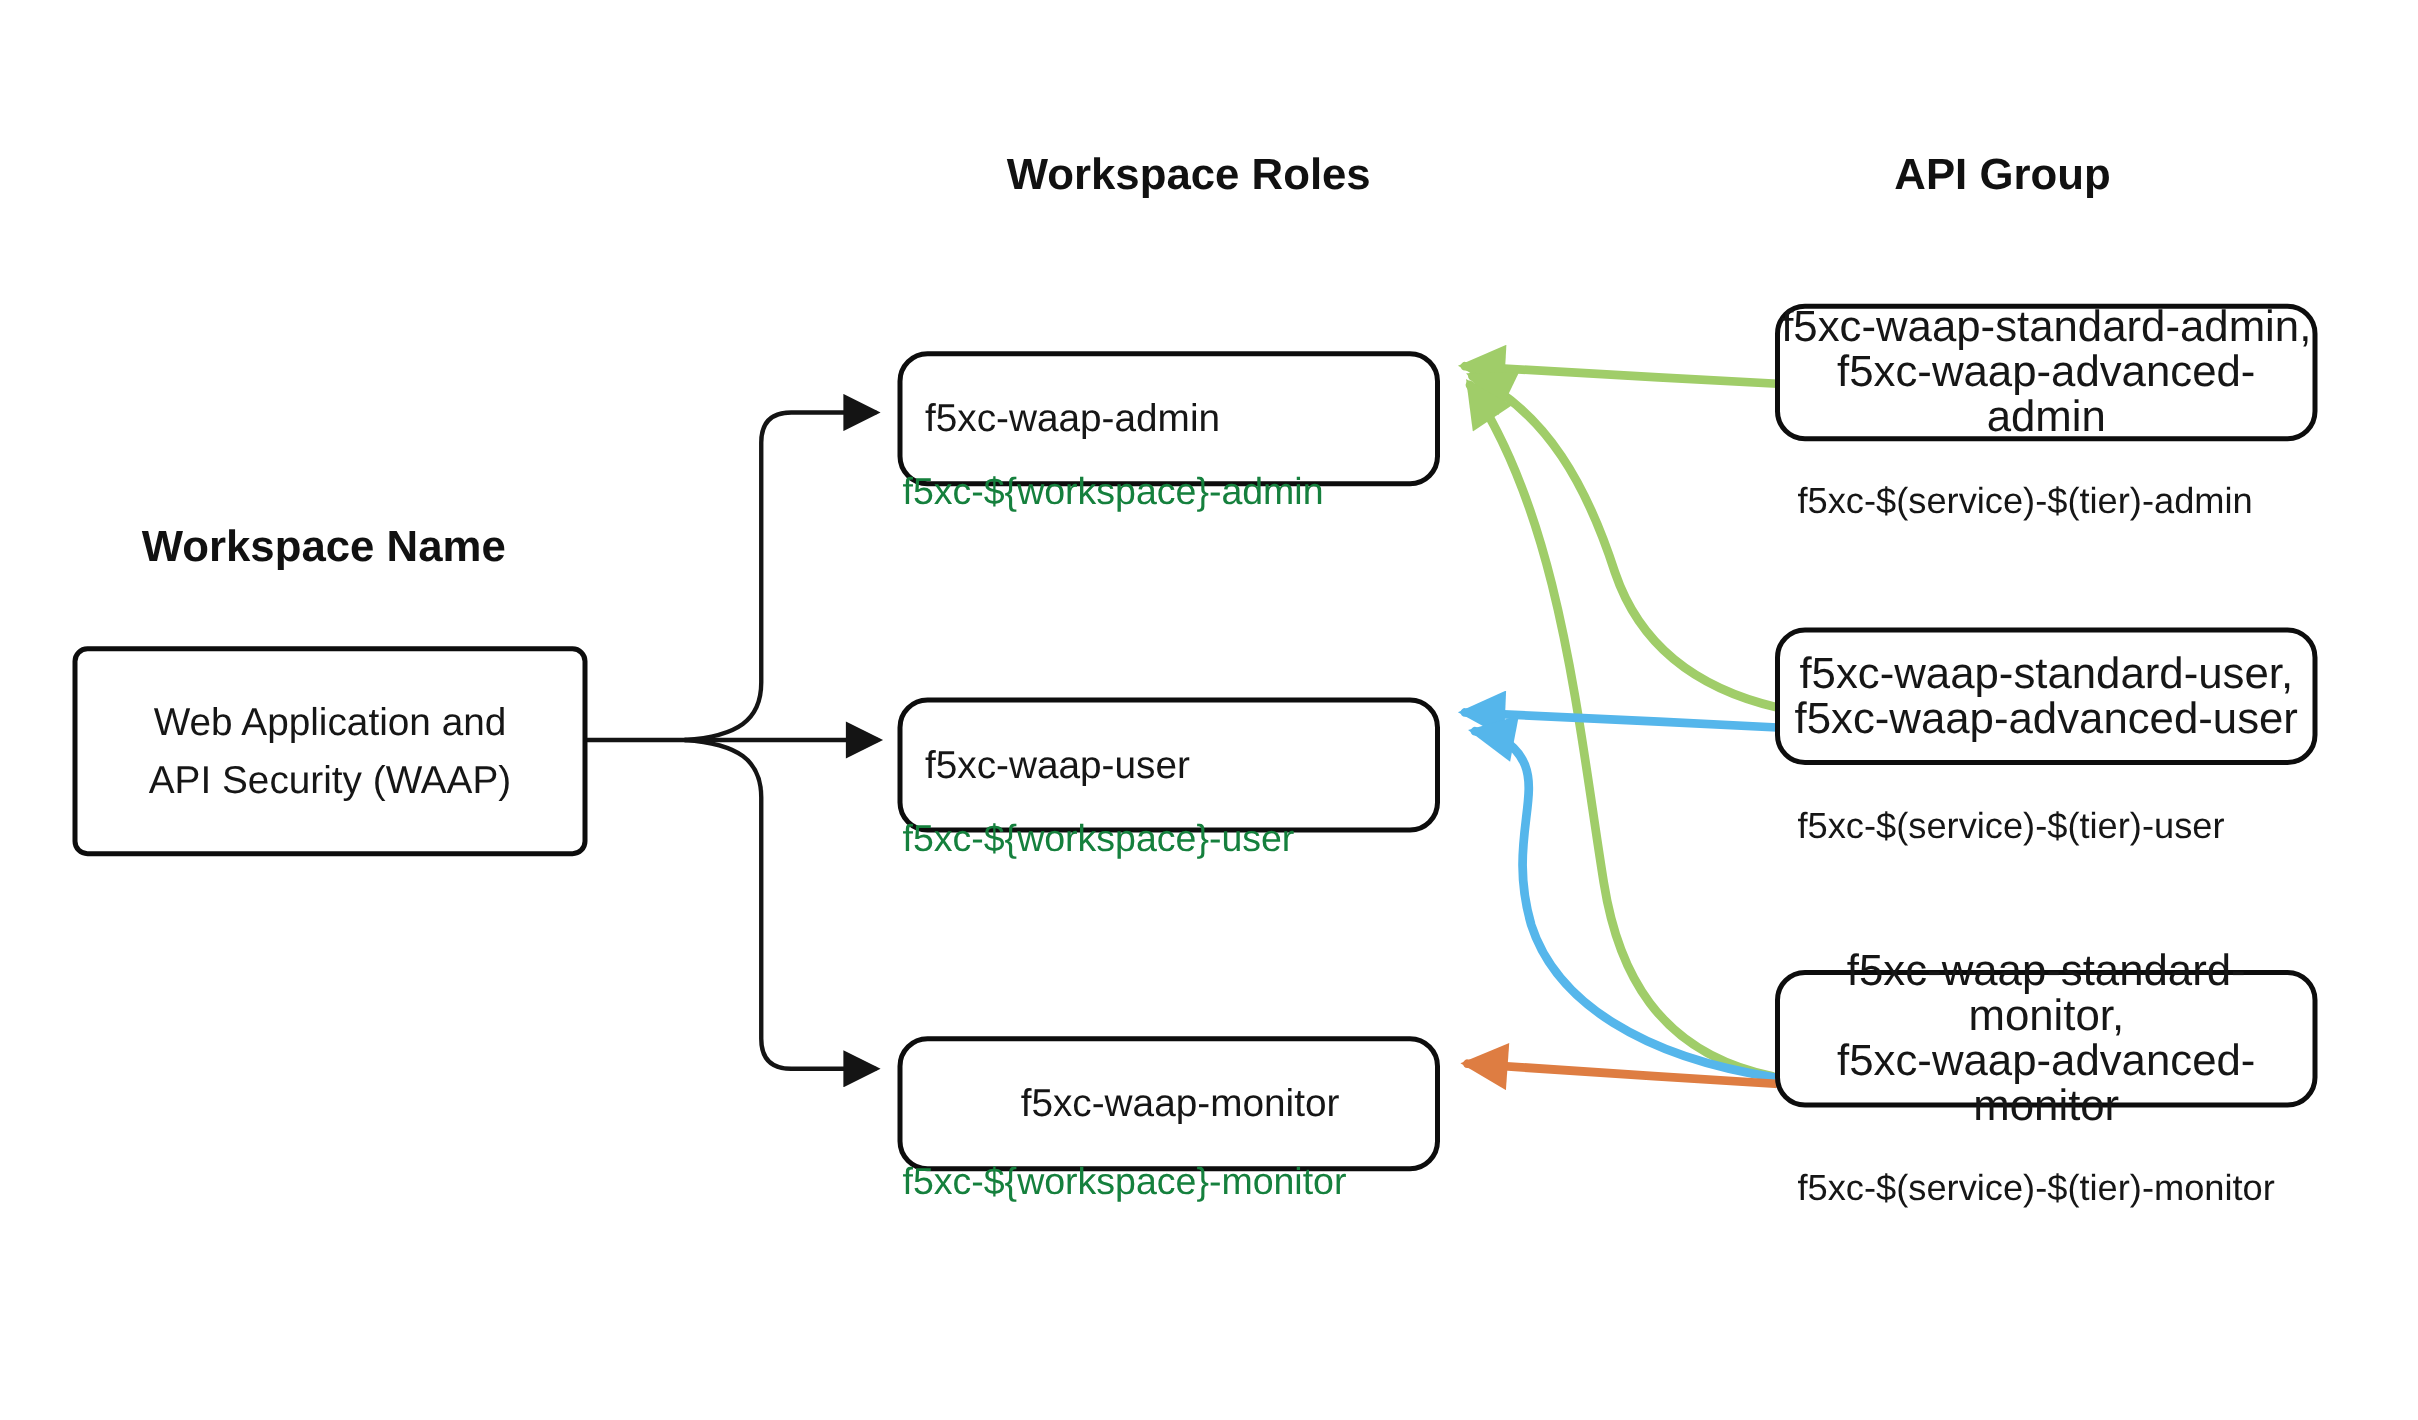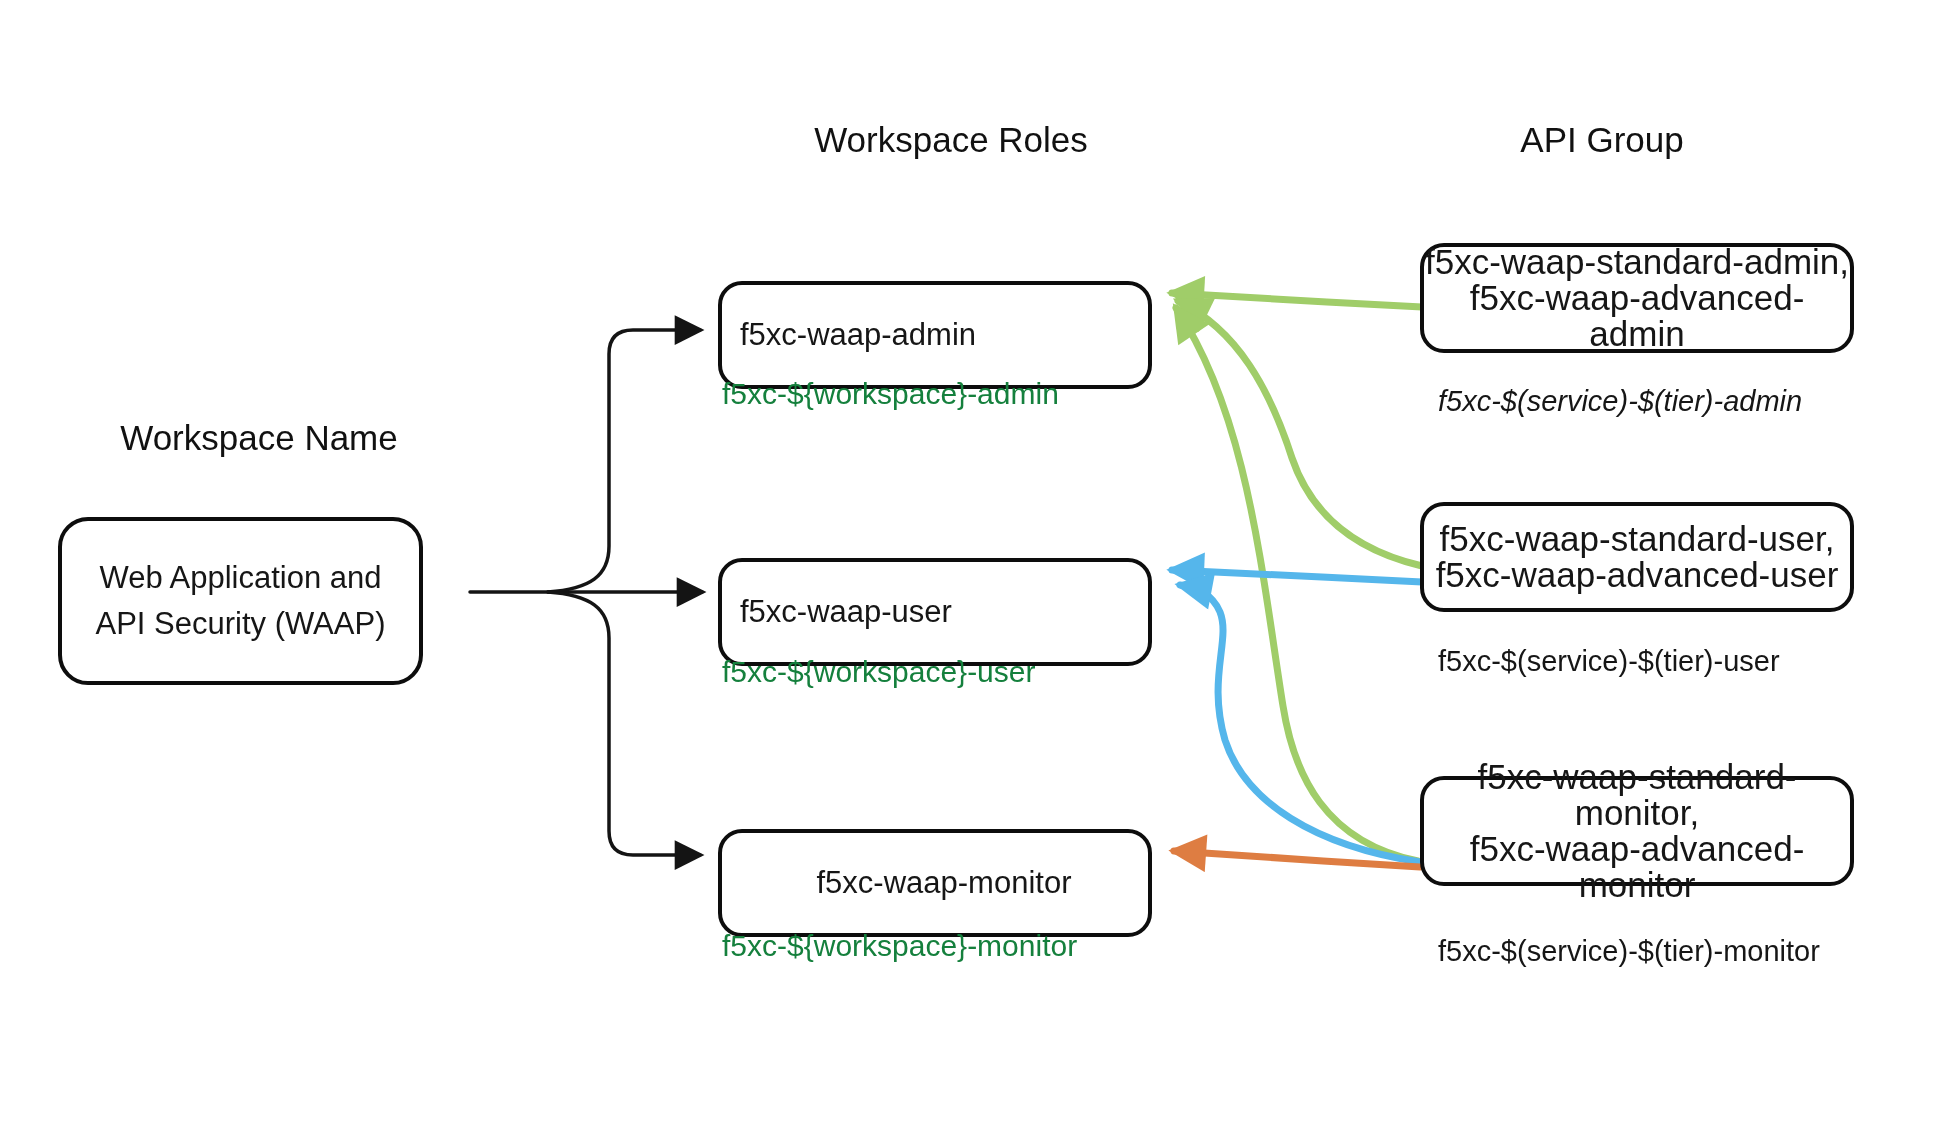--- a/index.html
+++ b/index.html
@@ -2,29 +2,29 @@
 <html><head>
 <meta charset="utf-8">
 <style>
   html,body{margin:0;padding:0;background:#ffffff;}
   .canvas{
     position:relative;width:1934px;height:1136px;background:#ffffff;
     font-family:"Liberation Sans",sans-serif;color:#161616;overflow:hidden;
   }
   .connectors{position:absolute;left:0;top:0;width:1934px;height:1136px;}
   .hdr{
-    position:absolute;font-size:35px;font-weight:400;color:#111111;
+    position:absolute;font-size:35px;font-weight:700;color:#111111;
     text-align:center;white-space:nowrap;
   }
   .node{
     position:absolute;background:#ffffff;border:4px solid #0d0d0d;
     box-sizing:border-box;display:flex;flex-direction:column;justify-content:center;
   }
   .node-left{
-    left:58px;top:517px;width:365px;height:168px;border-radius:30px;
+    left:58px;top:517px;width:412px;height:168px;border-radius:12px;
     font-size:31px;line-height:46px;text-align:center;
   }
   .node-role{
     left:718px;width:434px;height:108px;border-radius:24px;
     font-size:31px;padding-left:18px;justify-content:center;margin-top:36px;
   }
   .node-api{
     left:1420px;width:434px;height:110px;border-radius:24px;
     font-size:35px;line-height:36px;text-align:center;
   }
@@ -89,21 +89,21 @@
 
   <div class="node node-role" style="top:793px;align-items:center;">
     <span>f5xc-waap-monitor</span>
   </div>
   <div class="cap cap-role" style="top:929px;">f5xc-${workspace}-monitor</div>
 
   <div class="node node-api" style="top:243px;">
     <span class="line">f5xc-waap-standard-admin,</span>
     <span class="line">f5xc-waap-advanced-admin</span>
   </div>
-  <div class="cap cap-api" style="top:385px;font-style:italic;">f5xc-$(service)-$(tier)-admin</div>
+  <div class="cap cap-api" style="top:385px;">f5xc-$(service)-$(tier)-admin</div>
 
   <div class="node node-api" style="top:502px;">
     <span class="line">f5xc-waap-standard-user,</span>
     <span class="line">f5xc-waap-advanced-user</span>
   </div>
   <div class="cap cap-api" style="top:645px;">f5xc-$(service)-$(tier)-user</div>
 
   <div class="node node-api" style="top:776px;">
     <span class="line">f5xc-waap-standard-monitor,</span>
     <span class="line">f5xc-waap-advanced-monitor</span>

